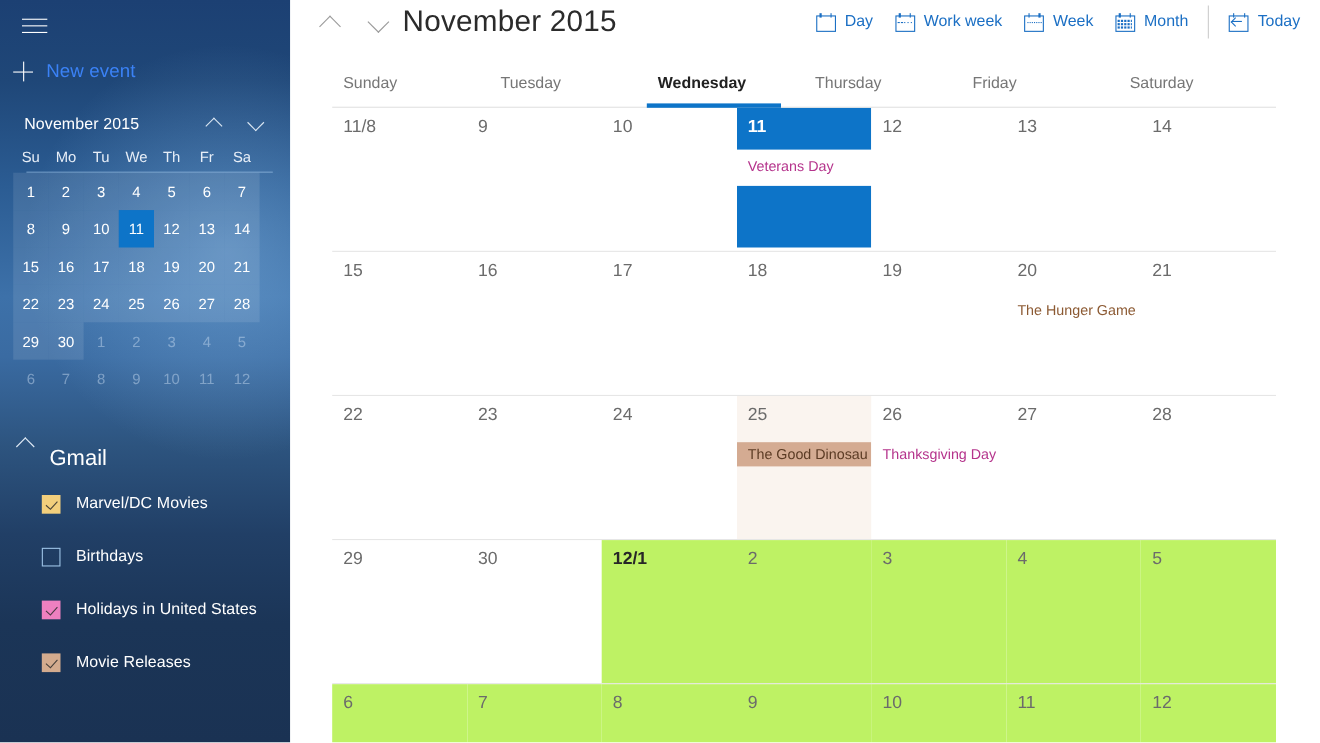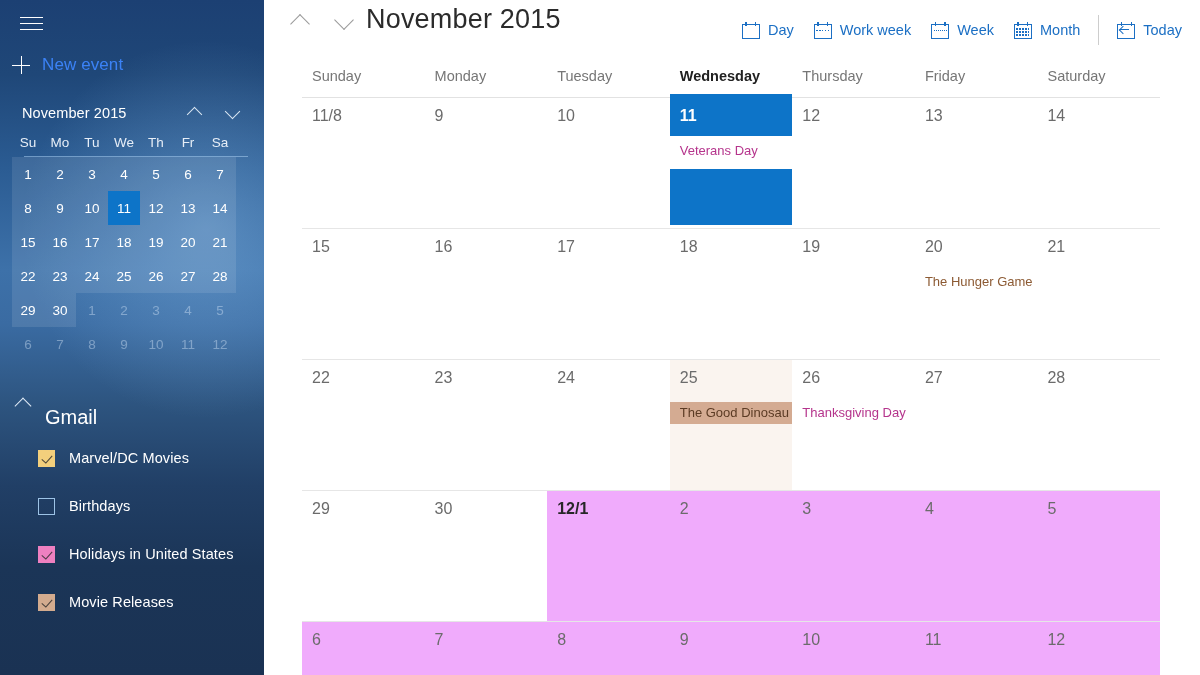--- a/index.html
+++ b/index.html
@@ -152,21 +152,21 @@
     border-left: 1.4px solid #9a9a9a; border-top: 1.4px solid #9a9a9a;
   }
   .nav-chev.up::before { transform: rotate(45deg); }
   .nav-chev.down::before { transform: rotate(-135deg); top: 7px; }
   #period-title {
     position: absolute; left: 102px; top: 4px;
     font-size: 27px; color: #2b2b2b; font-weight: 300; letter-spacing: .2px;
   }
 
   #view-bar {
-    position: absolute; right: 8px; top: 15px;
+    position: absolute; right: 8px; top: 5px;
     display: flex; align-items: center; gap: 0px;
   }
   .view-btn {
     display: flex; align-items: center; gap: 8px;
     padding: 4px 10px; cursor: pointer;
     color: #1b6fc4; font-size: 14.5px;
   }
   .vb-sep { width: 1px; height: 30px; background: #cdcdcd; margin: 0 8px; }
   .cal-icon { position: relative; width: 18px; height: 17px; flex: 0 0 18px; }
   .cal-icon .frame {
@@ -214,21 +214,21 @@
   .week-row {
     display: flex; position: relative;
     border-bottom: 1px solid #e6e6e6;
   }
   .week-row.r0, .week-row.r1, .week-row.r2, .week-row.r3 { height: 131px; }
   .week-row.r4 { height: 53px; border-bottom: none; }
   .day-cell {
     flex: 1 1 0; position: relative; cursor: pointer;
     padding: 0; overflow: hidden;
   }
-  .day-cell.other-month { background: #f0abfc; }
+  .day-cell.other-month { background: #bef264; }
   .day-cell.hover-cell { background: #faf4ef; }
   .day-num {
     position: absolute; left: 10px; top: 9px;
     font-size: 16px; color: #6b6b6b; font-weight: 400;
   }
   .day-num.emph { color: #272727; font-weight: 700; }
   .day-cell.today-cell .day-head-bar {
     position: absolute; left: 0; top: 0; right: 0; height: 38px;
     background: #0d74c8;
   }
@@ -462,21 +462,20 @@
             <span class="tick" style="right:3.5px"></span>
             <span class="arrow"></span>
           </span>
           <span>Today</span>
         </div>
       </div>
     </div>
 
     <div id="dow-row">
         <div class="dow">Sunday</div>
-        <div class="dow">Monday</div>
         <div class="dow">Tuesday</div>
         <div class="dow today-dow">Wednesday</div>
         <div class="dow">Thursday</div>
         <div class="dow">Friday</div>
         <div class="dow">Saturday</div>
       </div>
     <div id="month-grid">
         <div class="week-row r0">
           <div class="day-cell">
             <div class="day-num">11/8</div>

